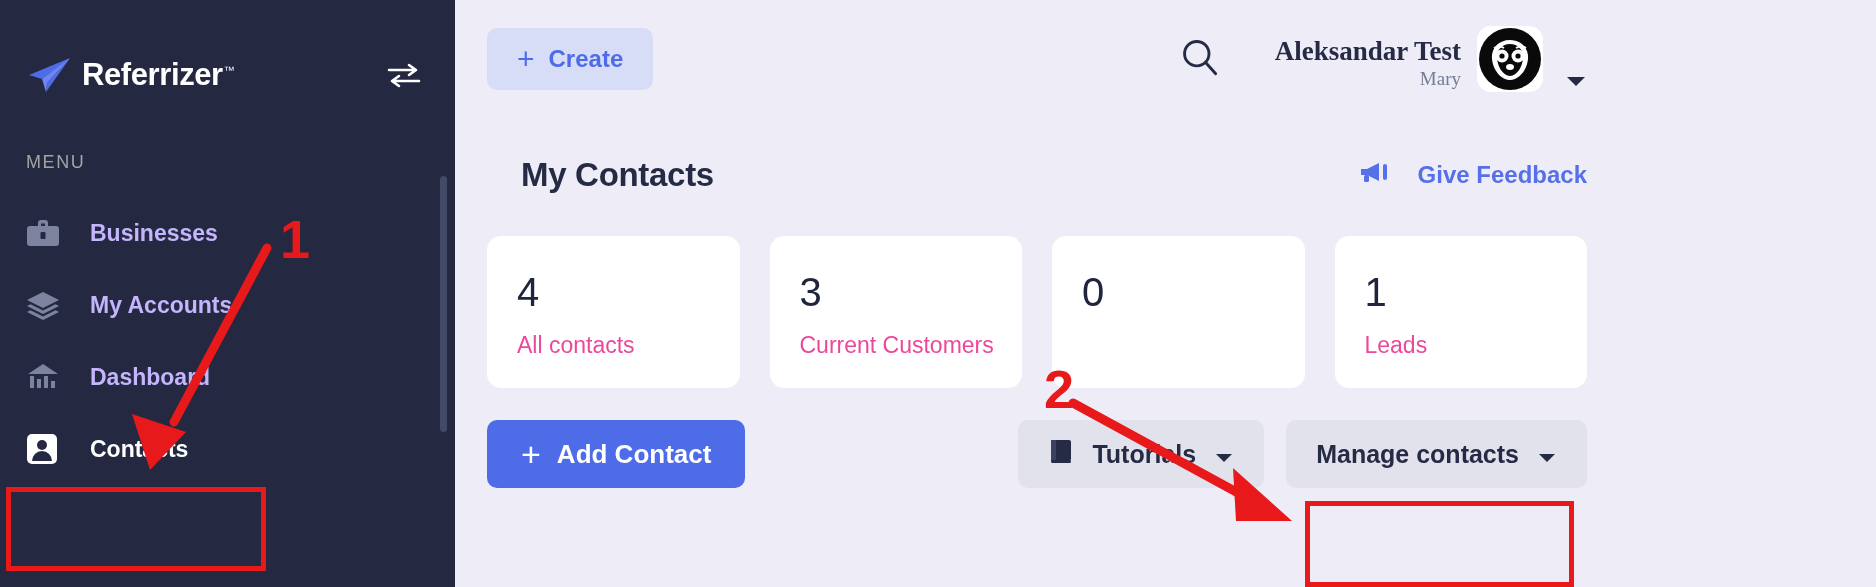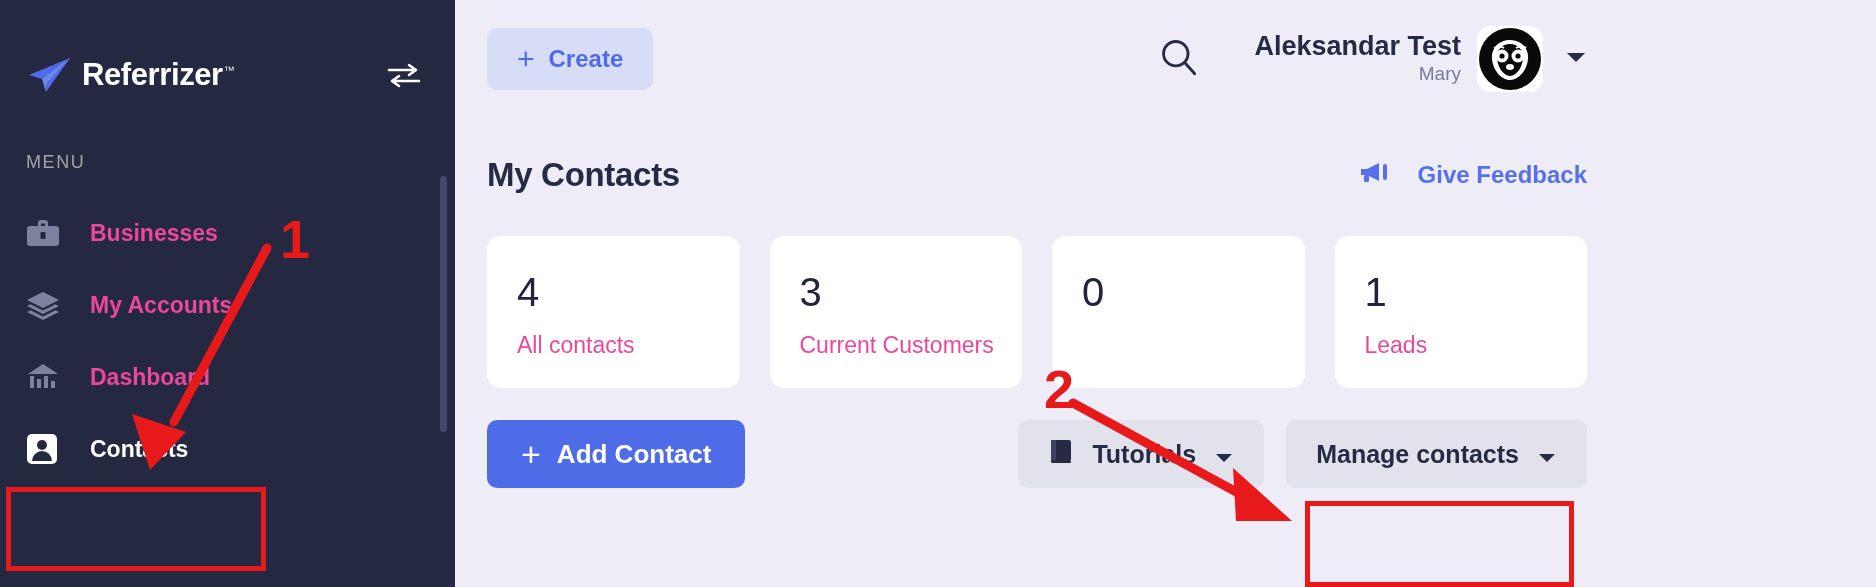--- a/index.html
+++ b/index.html
@@ -33,21 +33,21 @@
 
   .menu-label {
     color: #a3a3a3; font-size: 18px; letter-spacing: 1.6px;
     padding: 44px 0 0 26px; font-weight: 500;
   }
 
   .nav { margin-top: 24px; }
   .nav-item {
     display: flex; align-items: center;
     height: 72px; padding-left: 26px;
-    color: #ec4899; font-size: 23px; font-weight: 600;
+    color: #c4b5fd; font-size: 23px; font-weight: 600;
     cursor: pointer;
   }
   .nav-item .ic { width: 42px; flex: 0 0 42px; display: flex; align-items: center; justify-content: flex-start; }
   .nav-item .lbl { margin-left: 22px; }
   .nav-item.active { color: #ffffff; }
 
   .sb-scrollbar {
     position: absolute; right: 8px; top: 176px;
     width: 7px; height: 256px; border-radius: 4px;
     background: #434a67;
@@ -65,35 +65,35 @@
     border: none; border-radius: 10px;
     height: 62px; padding: 0 30px;
     font-size: 24px; font-weight: 700;
     display: flex; align-items: center; gap: 14px;
     cursor: pointer; font-family: inherit;
   }
   .create-plus { font-size: 30px; font-weight: 400; line-height: 1; }
 
   .topbar-right { margin-left: auto; display: flex; align-items: center; gap: 0; }
   .search-icon-wrap { margin-right: 56px; cursor: pointer; }
-  .user-block { display: flex; align-items: center; cursor: pointer; }
+  .user-block { display: flex; align-items: flex-end; cursor: pointer; font-family: Liberation Serif, serif; }
   .user-names { text-align: right; margin-right: 16px; }
   .user-name { color: #262b45; font-size: 27px; font-weight: 700; line-height: 1.15; }
   .user-sub { color: #767c98; font-size: 19px; line-height: 1.3; margin-top: 0; }
   .avatar {
     width: 66px; height: 66px; border-radius: 14px;
     background: #ffffff; display: flex; align-items: center; justify-content: center;
     overflow: hidden; flex: 0 0 66px;
   }
   .caret-down { margin-left: 22px; cursor: pointer; }
 
   .content { padding: 0 42px 0 32px; }
 
   .title-row { display: flex; align-items: center; margin-top: 38px; }
-  .page-title { font-size: 33px; font-weight: 700; color: #262b45; letter-spacing: -0.3px; }
+  .page-title { font-size: 33px; font-weight: 700; color: #262b45; letter-spacing: -0.3px; margin-left: 34px; }
   .feedback {
     margin-left: auto; display: flex; align-items: center; gap: 28px;
     color: #5570e8; font-size: 24px; font-weight: 600; cursor: pointer;
   }
 
   .cards { display: flex; gap: 30px; margin-top: 42px; }
   .card {
     flex: 1 1 0; background: #ffffff; border-radius: 14px;
     height: 152px; padding: 36px 0 0 30px;
   }

